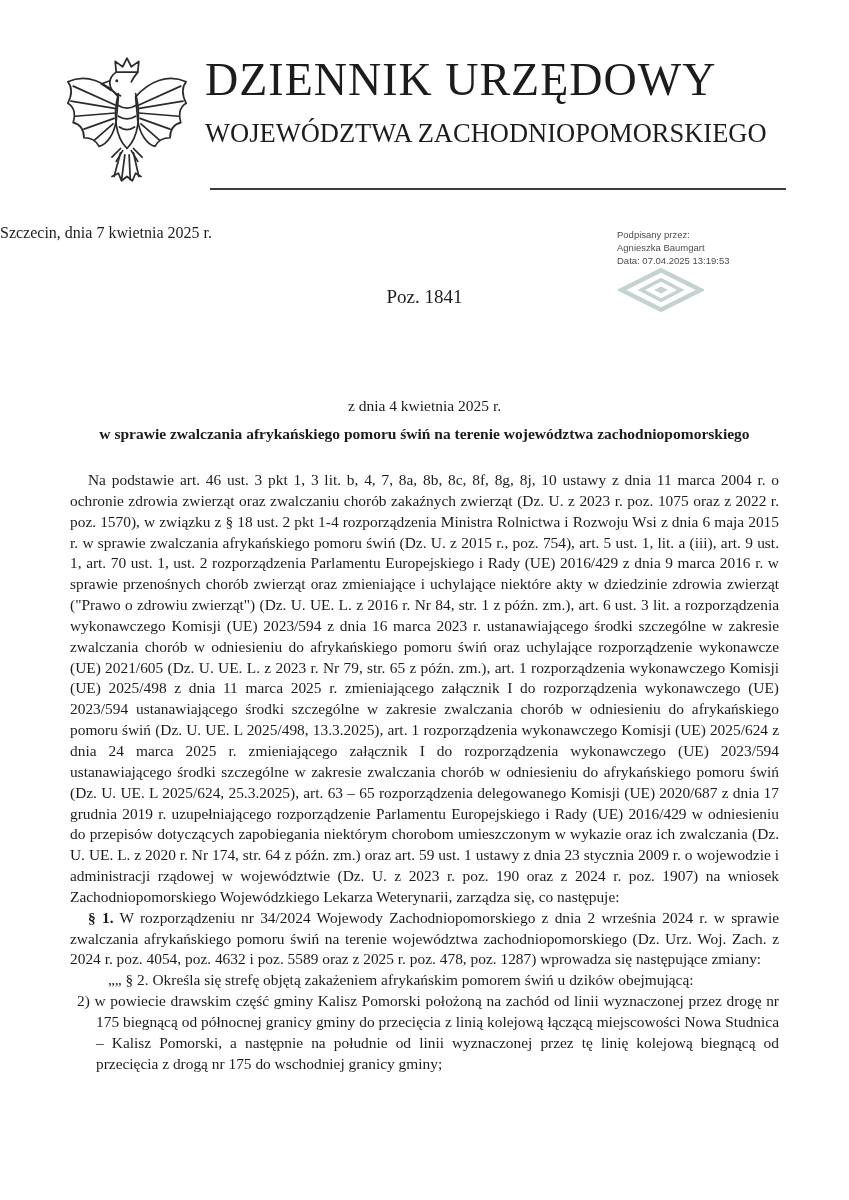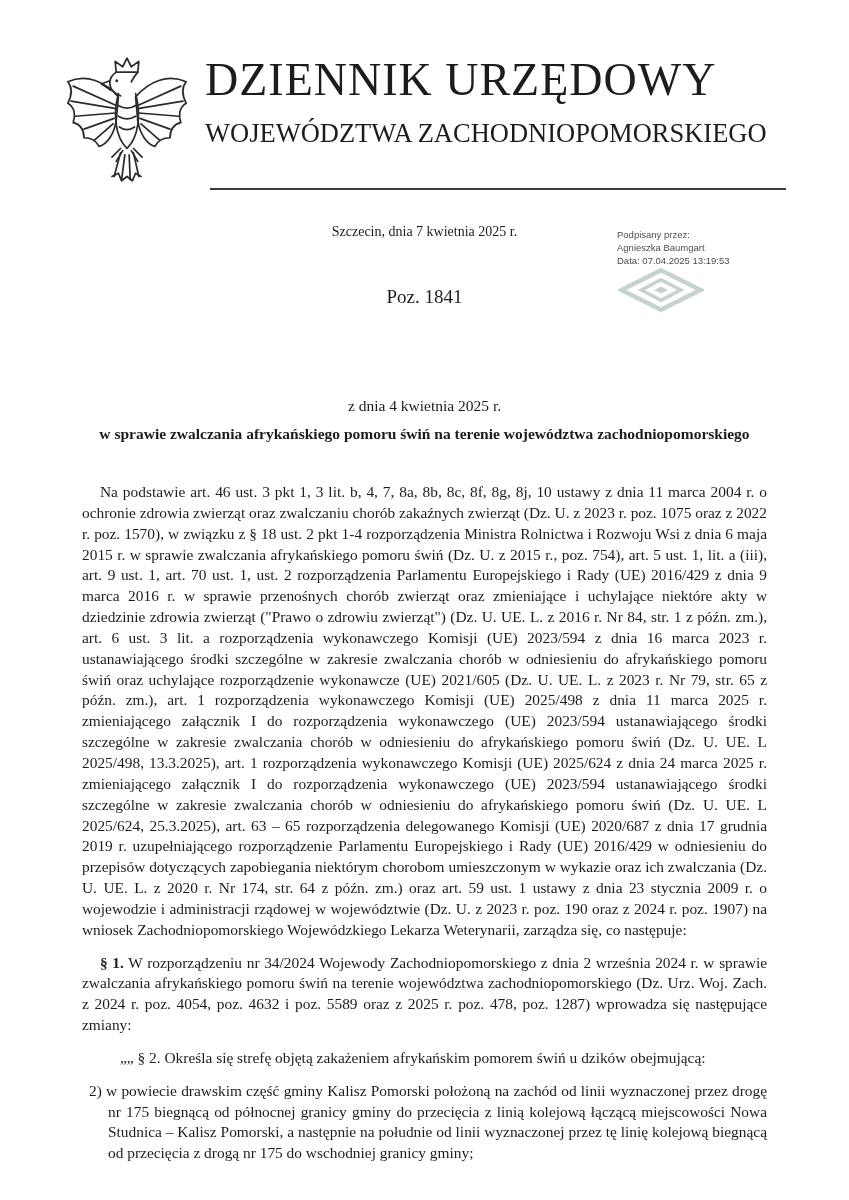--- a/index.html
+++ b/index.html
@@ -40,22 +40,22 @@
   .masthead-rule {
     position: absolute;
     left: 210px; top: 188px;
     width: 576px; height: 2px;
   }
   
   .place-date {
     position: absolute;
     left: 0; top: 224px;
     width: 849px;
-    text-align: center;
-    font-size: 14px;
+    text-align: left;
+    font-size: 16px;
   }
   .poz {
     position: absolute;
     left: 0; top: 266px;
     width: 849px;
     text-align: center;
     font-size: 19px;
     margin-top: 20px;
   }
   .signature {
@@ -98,21 +98,21 @@
   }
   
   .body-block {
     position: absolute;
     left: 70px; top: 470px;
     width: 709px;
     font-size: 15.4px;
     line-height: 20.85px;
     text-align: justify;
   }
-  .body-block p { margin: 12px; }
+  .body-block p { margin: 0; }
   .p-preamble { text-indent: 18px; }
   .p-section  { margin-top: 10px; text-indent: 18px; }
   .p-section .lead { font-weight: bold; }
   .p-item     { margin-top: 9px; padding-left: 4px; }
   .p-quote    { margin-top: 9px; padding-left: 38px; }
   .p-subitem1 { margin-top: 9px; }
   .p-subitem2 { margin-top: 9px; padding-left: 26px; text-indent: -19px; }
 </style>
 </head>
 <body>

